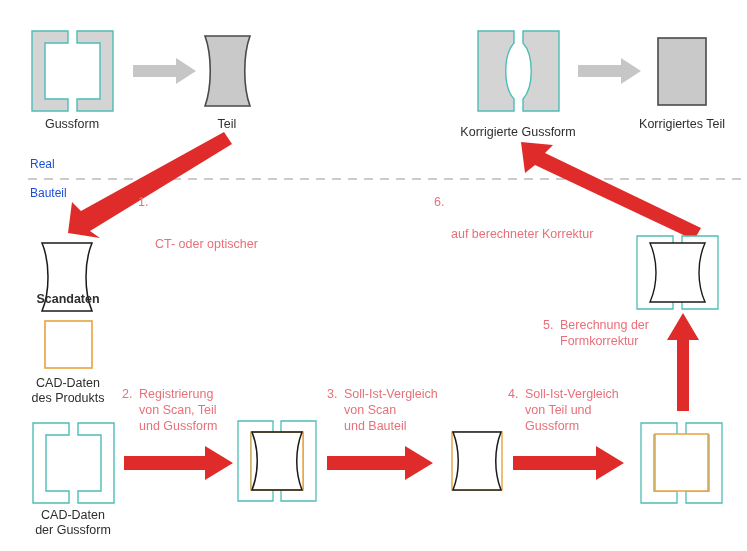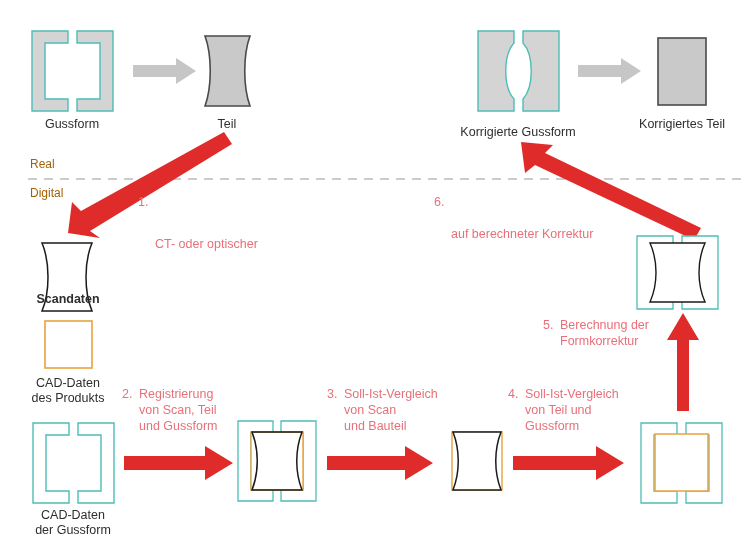--- a/index.html
+++ b/index.html
@@ -34,21 +34,21 @@
   .lbl-dark {
     color: #2e2e2e;
     font-size: 12.5px;
   }
   .lbl-step {
     color: #e8707a;
     font-size: 12.5px;
     line-height: 15.5px;
   }
   .lbl-axis {
-    color: #a16207;
+    color: #1d4ed8;
     font-size: 12px;
   }
   .lbl-center {
     text-align: center;
     transform: translateX(-50%);
   }
 </style>
 </head>
 <body>
 
@@ -162,21 +162,21 @@
 
   <div class="lbl lbl-dark lbl-center" style="left:68px; top:292px;font-weight:bold;">Scandaten</div>
 
   <div class="lbl lbl-dark lbl-center" style="left:68px; top:376px;">CAD-Daten</div>
   <div class="lbl lbl-dark lbl-center" style="left:68px; top:391px;">des Produkts</div>
 
   <div class="lbl lbl-dark lbl-center" style="left:73px; top:508px;">CAD-Daten</div>
   <div class="lbl lbl-dark lbl-center" style="left:73px; top:523px;">der Gussform</div>
 
   <div class="lbl lbl-axis" style="left:30px; top:157px;">Real</div>
-  <div class="lbl lbl-axis" style="left:30px; top:186px;">Digital</div>
+  <div class="lbl lbl-axis" style="left:30px; top:186px;">Bauteil</div>
 
   <div class="lbl lbl-step" style="left:138px; top:195px;">1.</div>
   <div class="lbl lbl-step" style="left:155px; top:195px;margin-top:42px;">CT- oder optischer</div>
 
   <div class="lbl lbl-step" style="left:122px; top:387px;">2.</div>
   <div class="lbl lbl-step" style="left:139px; top:387px;">Registrierung</div>
   <div class="lbl lbl-step" style="left:139px; top:403px;">von Scan, Teil</div>
   <div class="lbl lbl-step" style="left:139px; top:419px;">und Gussform</div>
 
   <div class="lbl lbl-step" style="left:327px; top:387px;">3.</div>

